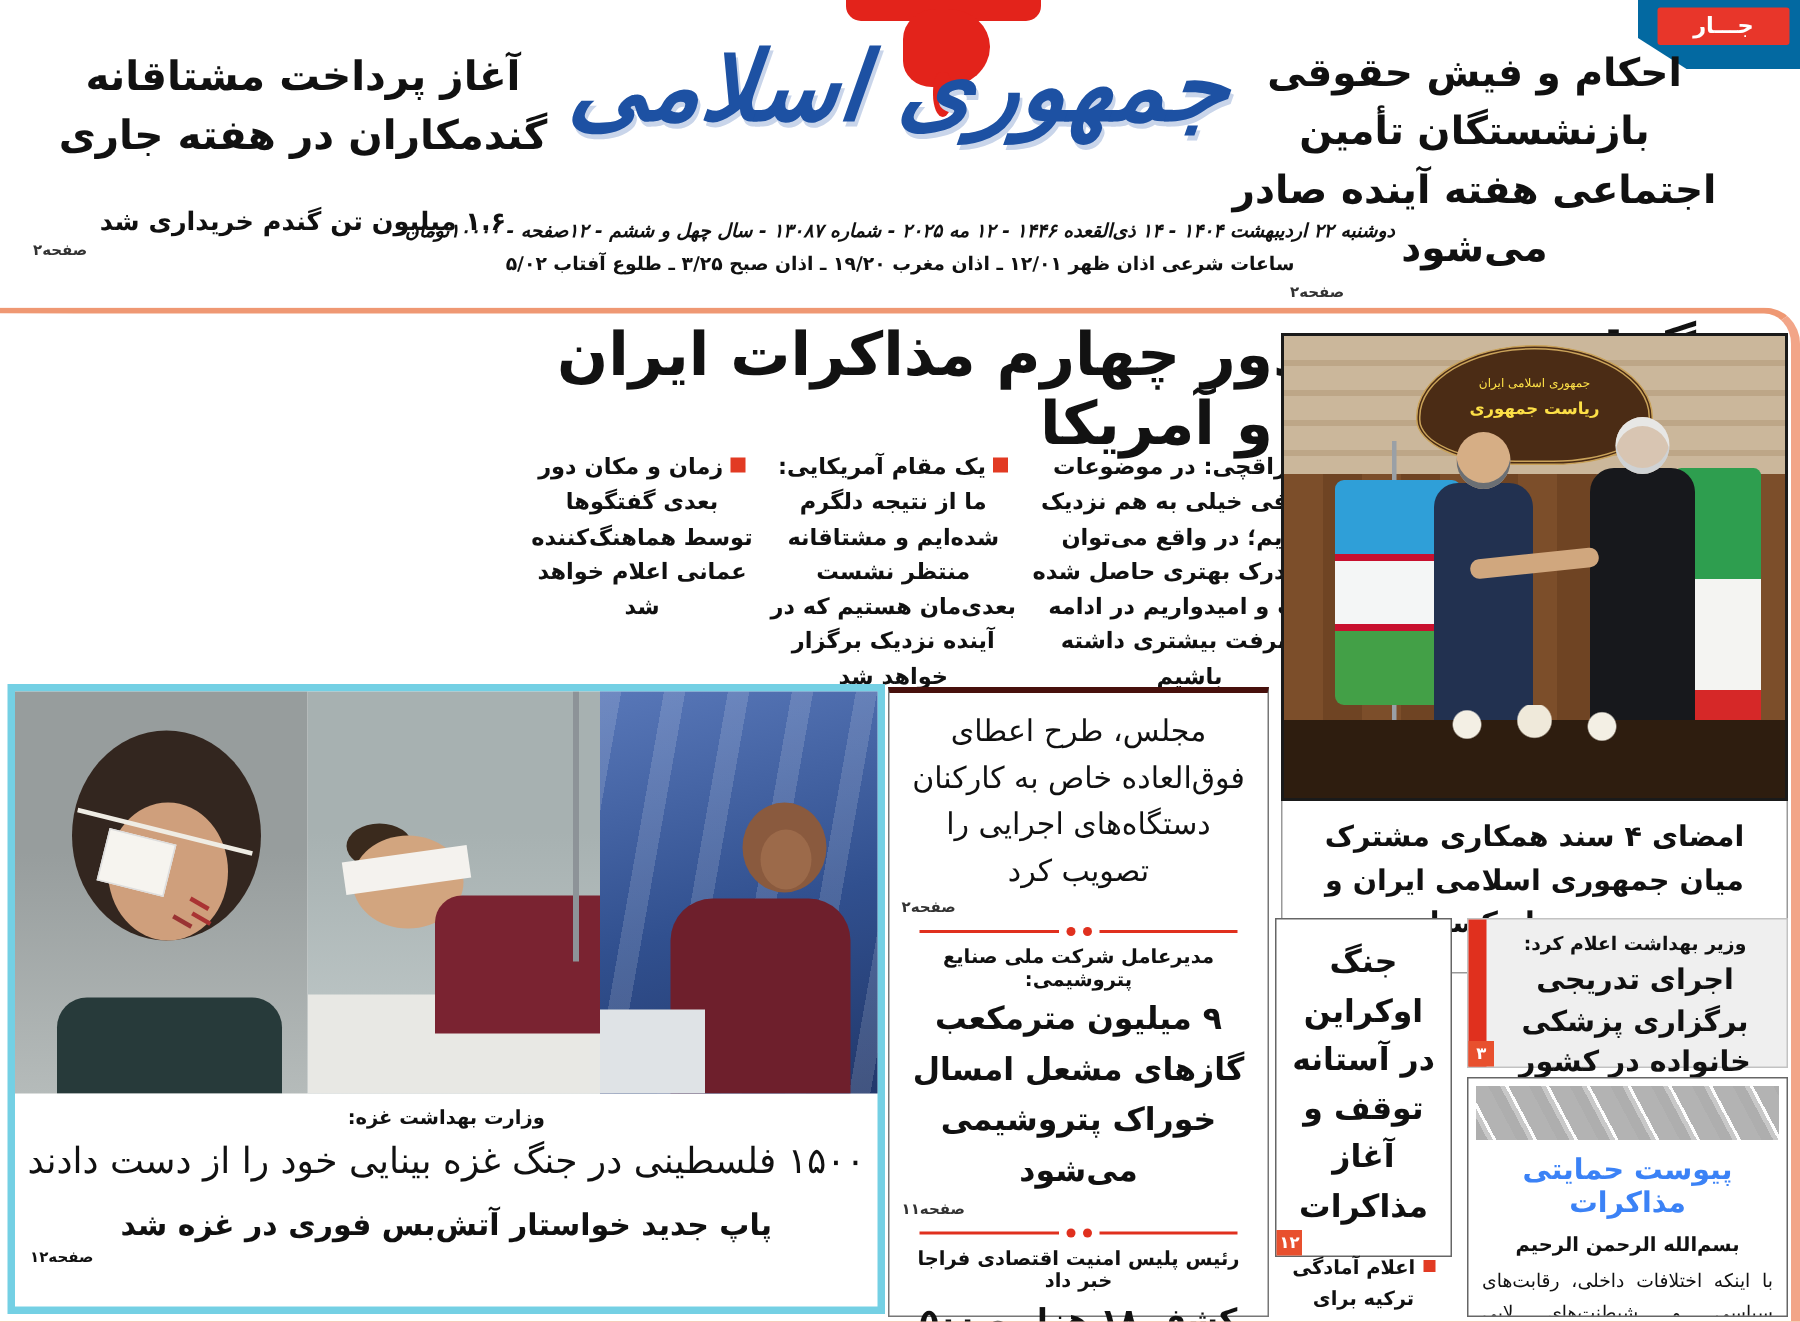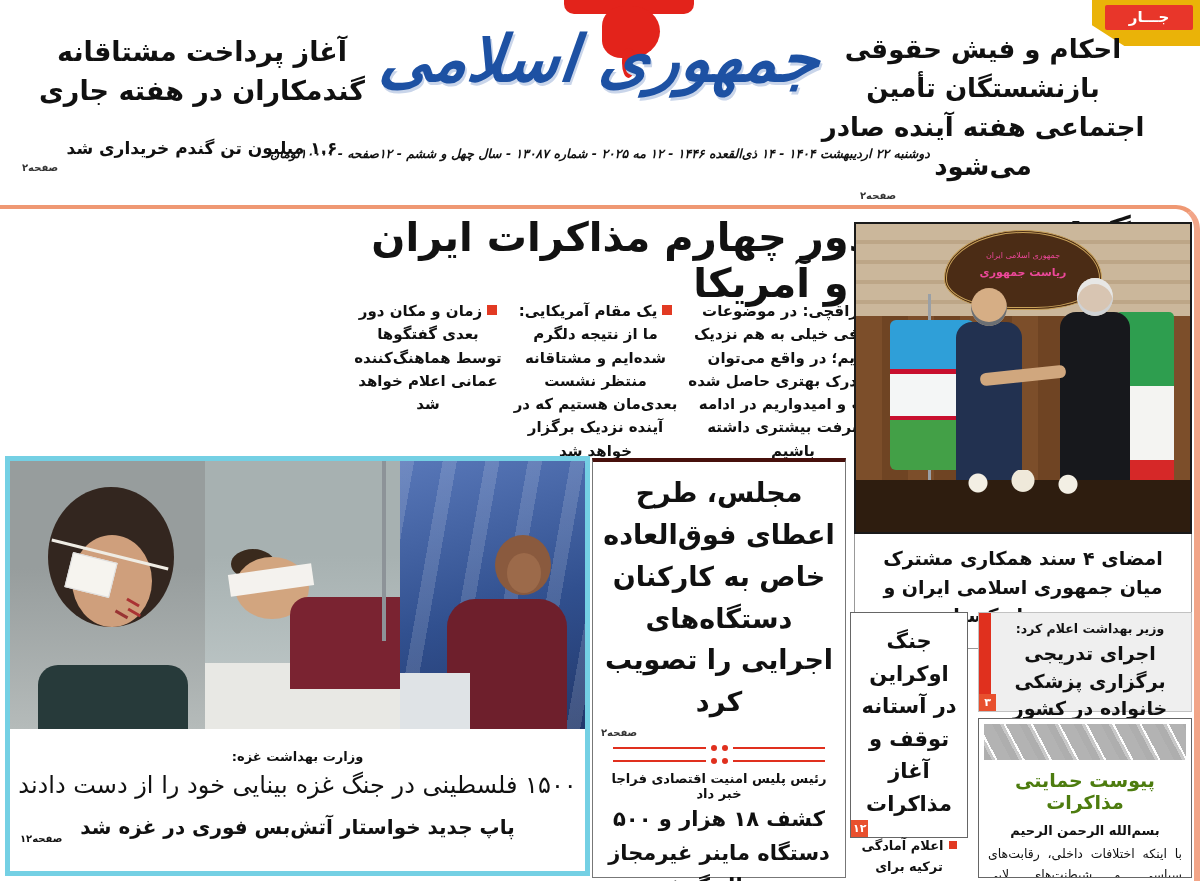--- a/index.html
+++ b/index.html
@@ -3,21 +3,21 @@
 <meta charset="utf-8">
 <style>
   * { margin:0; padding:0; box-sizing:border-box; }
   html,body { width:1200px; height:881px; }
   body {
     position:relative; background:#fff; overflow:hidden;
     font-family:"DejaVu Sans", sans-serif; direction:rtl; color:#111;
   }
   
   .corner-tag { position:absolute; top:0; right:0; width:108px; height:46px;
-    background:#eab308; clip-path:polygon(0 0,100% 0,100% 100%,30% 100%,0 55%); }
+    background:#0369a1; clip-path:polygon(0 0,100% 0,100% 100%,30% 100%,0 55%); }
   .corner-tag .band { position:absolute; top:5px; right:7px; left:13px; height:25px;
     background:#e8362a; color:#fff; font-weight:bold; font-size:15px; letter-spacing:2px;
     text-align:center; line-height:25px; border-radius:2px; }
   .story-tl { position:absolute; top:32px; left:22px; width:360px; text-align:center; }
   .story-tl .t { font-size:27px; font-weight:bold; line-height:1.45; }
   .story-tl .s { font-size:17px; font-weight:bold; margin-top:28px; }
   .story-tr { position:absolute; top:30px; right:52px; width:330px; text-align:center; }
   .story-tr .t { font-size:26px; font-weight:bold; line-height:1.5; }
   .pg { font-size:10px; color:#333; text-align:left; margin-top:4px; font-weight:bold; }
   .masthead { position:absolute; top:22px; left:0; right:0; text-align:center; }
@@ -44,21 +44,21 @@
     vertical-align:1px; }
   .bullet.sm { width:8px; height:8px; }
   
   .photo-box { position:absolute; top:222px; right:8px; width:338px; }
   .photo { position:relative; height:312px; border:2px solid #1a1a1a; overflow:hidden;
     background:repeating-linear-gradient(180deg,#cbb79b 0 16px,#bda687 16px 20px); }
   .wall { position:absolute; top:92px; left:0; right:0; bottom:52px;
     background:repeating-linear-gradient(90deg,#7c4e2a 0 26px,#6f4423 26px 52px); }
   .plaque { position:absolute; top:6px; left:50%; transform:translateX(-50%); width:158px; height:80px;
     background:#4b2c15; border:3px double #caa35a; border-radius:50% 50% 42% 42% / 60% 60% 38% 38%;
-    color:#ec4899; text-align:center; padding-top:18px; }
+    color:#fde047; text-align:center; padding-top:18px; }
   .plaque .p1 { font-size:8px; } .plaque .p2 { font-size:11px; font-weight:bold; margin-top:6px; }
   .flag-uz { position:absolute; top:96px; left:34px; width:84px; height:150px; border-radius:6px;
     background:linear-gradient(180deg,#2f9fd8 0 33%,#c8102e 33% 36%,#f4f6f6 36% 64%,#c8102e 64% 67%,#43a047 67% 100%); }
   .pole-uz { position:absolute; top:70px; left:72px; width:3px; height:238px; background:#9aa0a6; }
   .flag-ir { position:absolute; top:88px; right:16px; width:58px; height:224px; border-radius:5px;
     background:linear-gradient(180deg,#2e9e4f 0 33%,#f4f4f2 33% 66%,#d62828 66% 100%); }
   .man { position:absolute; bottom:50px; border-radius:16px 16px 0 0; }
   .man .head { position:absolute; top:-34px; left:50%; transform:translateX(-50%); width:36px; height:38px;
     border-radius:50%; }
   .man-l { left:100px; width:66px; height:160px; background:#223150; }
@@ -72,21 +72,21 @@
     background:radial-gradient(circle at 20% 50%, #f3efe4 0 9px, transparent 10px),
       radial-gradient(circle at 50% 40%, #efe9da 0 11px, transparent 12px),
       radial-gradient(circle at 80% 55%, #f3efe4 0 9px, transparent 10px); }
   .photo-caption { position:relative; border:1px solid #999; border-top:none; padding:10px 6px 18px;
     text-align:center; font-size:19px; font-weight:bold; line-height:1.5; background:#fff; }
   .badge { position:absolute; left:0; bottom:0; min-width:17px; height:17px; background:#e8502e;
     color:#fff; font-size:11px; font-weight:bold; text-align:center; line-height:17px; padding:0 2px; }
   
   .mid-box { position:absolute; top:458px; right:354px; width:254px; height:420px;
     border:1px solid #777; border-top:4px solid #47100c; padding:10px 8px 4px; background:#fff; }
-  .mid-title { font-size:27px; font-weight:bold; text-align:center; line-height:1.55; }
+  .mid-title { font-size:20px; font-weight:normal; text-align:center; line-height:1.55; }
   .mid-kicker { font-size:13px; font-weight:bold; text-align:center; margin-top:4px; }
   .mid-title2 { font-size:21px; font-weight:bold; text-align:center; line-height:1.6; margin-top:2px; }
   .divider { display:flex; align-items:center; gap:5px; margin:7px 12px; }
   .divider .ln { flex:1; height:2px; background:#e0301e; }
   .divider .dot { width:6px; height:6px; border-radius:50%; background:#e0301e; }
   
   .health-box { position:absolute; top:612px; right:8px; width:214px; height:100px;
     background:#efefef; border:1px solid #c2c2c2; padding:8px 10px 0 20px; text-align:center; }
   .health-bar { position:absolute; top:0; bottom:0; left:0; width:12px; background:#e0301e; }
   .health-box .k { font-size:12.5px; font-weight:bold; }
@@ -94,21 +94,21 @@
   
   .ukr-box { position:absolute; top:612px; right:232px; width:118px; height:226px;
     border:1px solid #666; padding:12px 5px 4px; text-align:center; background:#fff; }
   .ukr-box .t { font-size:21px; font-weight:bold; line-height:1.55; }
   .ukr-box .item { font-size:13px; font-weight:bold; line-height:1.6; margin-top:16px; }
   
   .note-box { position:absolute; top:718px; right:8px; width:214px; height:160px;
     border:1px solid #666; background:#fff; overflow:hidden; }
   .deco { height:36px; margin:5px 5px 0; background:
     repeating-linear-gradient(62deg,#aeaeae 0 7px,#c8c8c8 7px 10px,#fdfdfd 10px 12px,#b3b3b3 12px 24px); }
-  .note-box .t { color:#4d7c0f; font-size:19px; font-weight:bold; text-align:center; margin-top:9px; }
+  .note-box .t { color:#3b82f6; font-size:19px; font-weight:bold; text-align:center; margin-top:9px; }
   .note-box .b { font-size:13px; font-weight:bold; text-align:center; margin-top:10px; }
   .note-box .body { font-size:12.5px; text-align:justify; padding:6px 9px 0; line-height:1.65; }
   
   .gaza { position:absolute; top:456px; left:5px; width:585px; height:420px;
     border:5px solid #74d0e4; background:#fff; }
   .gaza-photos { display:flex; height:268px; }
   .gp { position:relative; overflow:hidden; }
   .gp1 { width:188px; background:linear-gradient(165deg,#5877b8 0%,#31508f 55%,#22386b 100%); }
   .gp1::before { content:""; position:absolute; inset:0;
     background:repeating-linear-gradient(100deg,rgba(255,255,255,.14) 0 14px,transparent 14px 42px); }
@@ -125,39 +125,40 @@
   .gp2 .pole { position:absolute; top:0; right:14px; width:4px; height:180px; background:#8d9398; }
   .gp3 { width:198px; background:linear-gradient(180deg,#979d9d 0 40%,#b5bbba 100%); }
   .gp3 .hair { position:absolute; top:26px; left:38px; width:126px; height:140px; border-radius:50%; background:#33261f; }
   .gp3 .face { position:absolute; top:74px; left:62px; width:80px; height:92px; border-radius:50%; background:#cf9f7c; }
   .gp3 .patch { position:absolute; top:96px; left:58px; width:46px; height:36px; background:#f6f4ef;
     transform:rotate(14deg); border:1px solid #ddd; }
   .gp3 .strap { position:absolute; top:92px; left:40px; width:120px; height:3px; background:#efece4; transform:rotate(14deg); }
   .gp3 .scr { position:absolute; top:140px; left:116px; width:14px; height:3px; background:#a33; transform:rotate(30deg);
     box-shadow:6px 8px 0 #a33, -4px 16px 0 #933; }
   .gp3 .bodyy { position:absolute; bottom:0; left:28px; width:150px; height:64px; border-radius:20px 20px 0 0; background:#273a3a; }
-  .gaza-caption { position:relative; text-align:center; padding-top:20px; height:143px; }
+  .gaza-caption { position:relative; text-align:center; padding-top:9px; height:143px; }
   .gaza-caption .k { font-size:13px; font-weight:bold; }
   .gaza-caption .h { font-size:24px; font-weight:normal; margin-top:7px; }
   .gaza-caption .s { font-size:20px; font-weight:bold; margin-top:16px; }
   .gaza-caption .pg2 { position:absolute; left:10px; bottom:28px; font-size:10px; font-weight:bold; }
 </style>
 </head>
 <body>
 
 <div class="corner-tag">
   <div class="band">جـــار</div>
 </div>
 
 <div class="splash"></div>
 <div class="masthead">
   <span class="brand">جمهوری اسلامی</span>
 </div>
 <div class="datelines">
   <div class="d1">دوشنبه ۲۲ اردیبهشت ۱۴۰۴ - ۱۴ ذی‌القعده ۱۴۴۶ - ۱۲ مه ۲۰۲۵ - شماره ۱۳۰۸۷ - سال چهل و ششم - ۱۲صفحه - ۱۰۰۰۰تومان</div>
+  <div class="d2">ساعات شرعی اذان ظهر ۱۲/۰۱ ـ اذان مغرب ۱۹/۲۰ ـ اذان صبح ۳/۲۵ ـ طلوع آفتاب ۵/۰۲</div>
 </div>
 
 <div class="story-tr">
   <div class="t">احکام و فیش حقوقی بازنشستگان تأمین اجتماعی هفته آینده صادر می‌شود</div>
   <div class="pg" style="padding-left:42px;">صفحه۲</div>
 </div>
 <div class="story-tl">
   <div class="t">آغاز پرداخت مشتاقانه گندمکاران در هفته جاری</div>
   <div class="s">۱.۶ میلیون تن گندم خریداری شد</div>
   <div class="pg">صفحه۲</div>
@@ -206,20 +207,25 @@
   <div>
     <div class="mid-title">مجلس، طرح اعطای فوق‌العاده خاص به کارکنان دستگاه‌های اجرایی را تصویب کرد</div>
     <div class="pg">صفحه۲</div>
   </div>
   <div class="divider">
       <div class="ln"></div>
       <div class="dot"></div>
       <div class="dot"></div>
       <div class="ln"></div>
     </div>
+  <div>
+    <div class="mid-kicker">مدیرعامل شرکت ملی صنایع پتروشیمی:</div>
+    <div class="mid-title2">۹ میلیون مترمکعب گازهای مشعل امسال خوراک پتروشیمی می‌شود</div>
+    <div class="pg">صفحه۱۱</div>
+  </div>
   <div class="divider">
       <div class="ln"></div>
       <div class="dot"></div>
       <div class="dot"></div>
       <div class="ln"></div>
     </div>
   <div>
     <div class="mid-kicker">رئیس پلیس امنیت اقتصادی فراجا خبر داد</div>
     <div class="mid-title2">کشف ۱۸ هزار و ۵۰۰ دستگاه ماینر غیرمجاز در سال گذشته</div>
 

